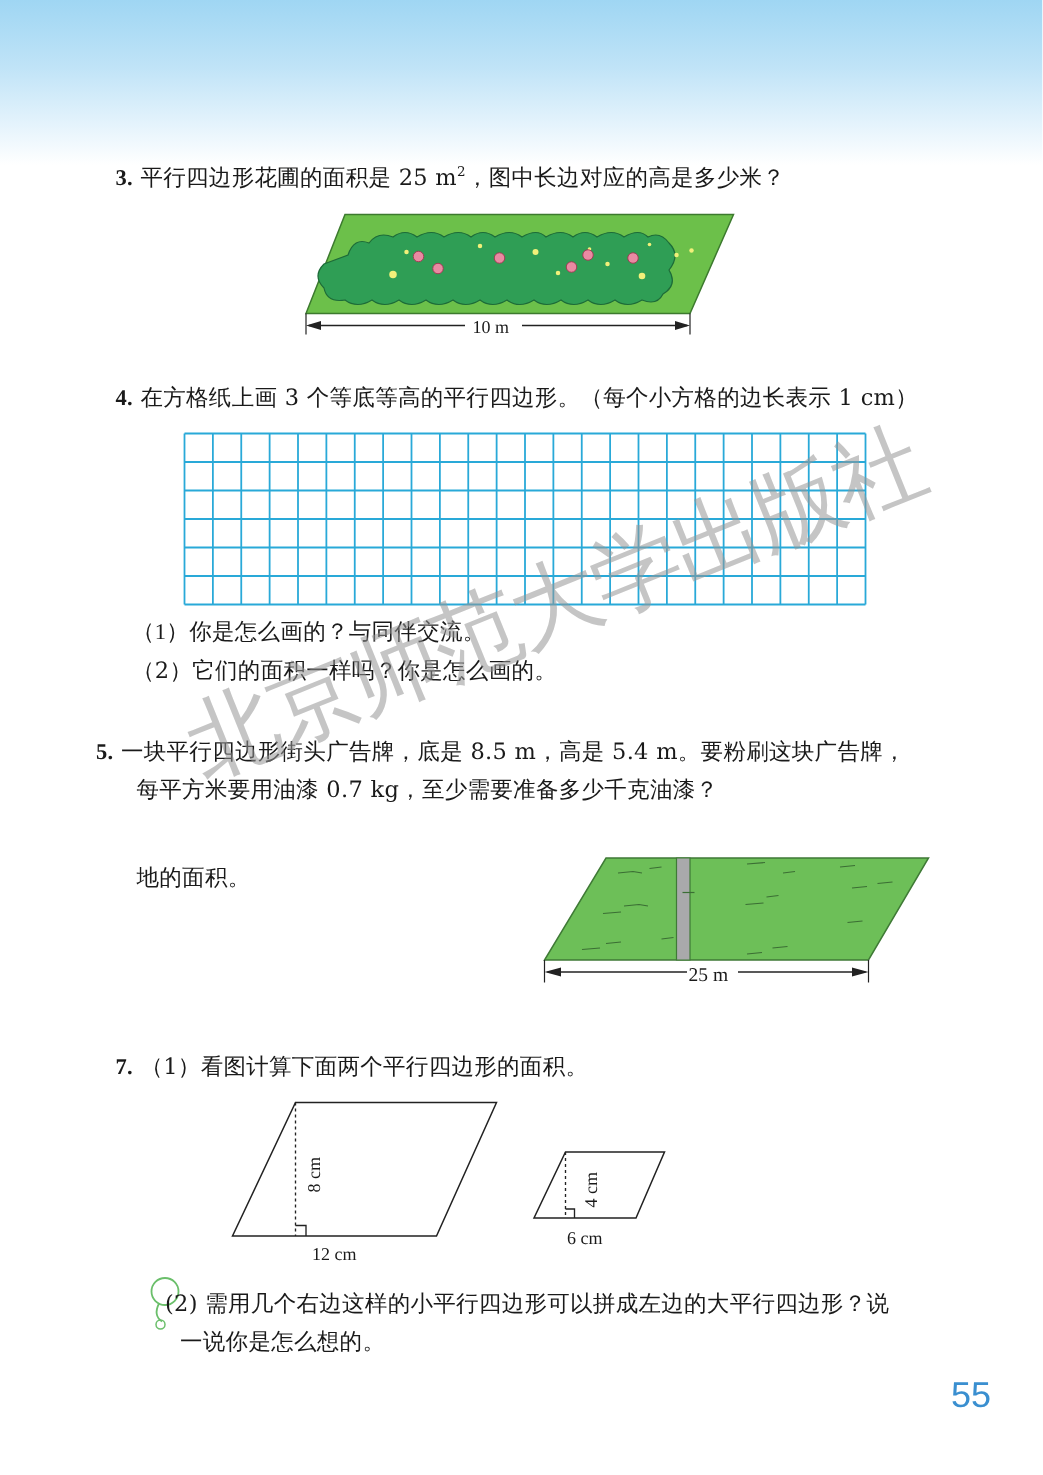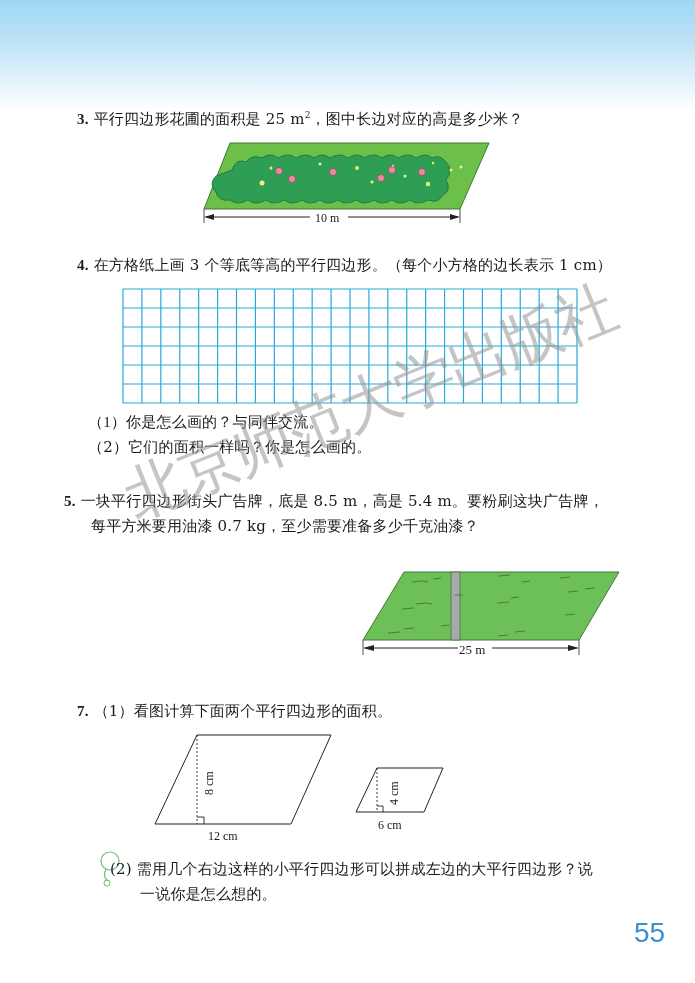--- a/index.html
+++ b/index.html
@@ -9,21 +9,21 @@
       position: absolute; left: 0; top: 0; width: 695px; height: 110px;
       background: linear-gradient(to bottom, #9fd6f3 0%, #bfe3f7 40%, #e4f3fc 75%, #ffffff 100%);
     }
     .txt { position: absolute; font-size: 15px; line-height: 20px; white-space: nowrap; letter-spacing: 0.2px; }
     .num { font-weight: bold; font-family: "Liberation Serif", serif; }
     sup { font-size: 9px; vertical-align: 6px; }
     svg { position: absolute; overflow: visible; }
     .label { font-family: "Liberation Serif", serif; font-size: 12px; fill: #1a1a1a; }
     .page-number {
       position: absolute; left: 634px; top: 917px; font-family: "Liberation Sans", sans-serif;
-      font-size: 28px; color: #3a8fd0;
+      font-size: 24px; color: #3a8fd0;
     }
     .watermark {
       position: absolute; left: 128px; top: 460px; font-family: "DejaVu Serif", serif;
       font-size: 60px; color: rgba(150,150,150,0.55); white-space: nowrap;
       transform: rotate(-22deg); transform-origin: left center; letter-spacing: -2px;
       pointer-events: none;
     }
   </style>
 </head>
 <body>
@@ -117,20 +117,21 @@
   <span>（2）</span><span>它们的面积一样吗？你是怎么画的。</span>
 </div>
 
 <div class="txt" style="left:64px; top:491px;">
   <span class="num">5.</span>
   <span>一块平行四边形街头广告牌，底是 8.5 m，高是 5.4 m。要粉刷这块广告牌，</span>
 </div>
 <div class="txt" style="left:91px; top:516px;">每平方米要用油漆 0.7 kg，至少需要准备多少千克油漆？</div>
 
 <div class="txt" style="left:77px; top:573px; line-height:25px;">
+  <div style="padding-left:14px;">地的面积。</div>
 </div>
 
 <svg style="left:0; top:0;" width="695" height="983">
   <polygon points="404,572 619,572 579,640 363,640" fill="#6dbf58" stroke="#3f7a36" stroke-width="1"></polygon>
   <polygon points="451,572 460,572 460,640 451,640" fill="#a9a9ab" stroke="#3f7a36" stroke-width="0.8"></polygon>
   <g stroke="#3b6e34" stroke-width="0.8" fill="none">
     <path d="M412,582 l10,-1 l6,1"></path>
       <path d="M433,579 l8,-1"></path>
       <path d="M402,609 l12,-1"></path>
     <path d="M416,604 l10,-1 l6,1"></path>
@@ -182,17 +183,17 @@
 <svg style="left:98px; top:850px;" width="40" height="40">
   <circle cx="12" cy="11" r="9" fill="none" stroke="#6bbf6b" stroke-width="1.2"></circle>
   <path d="M8,19 q-4,8 2,12" fill="none" stroke="#6bbf6b" stroke-width="1.2"></path>
   <circle cx="9" cy="33" r="3" fill="none" stroke="#6bbf6b" stroke-width="1"></circle>
 </svg>
 
 <div class="txt" style="left:110px; top:859px;">
   <span>(2)</span>
   <span>需用几个右边这样的小平行四边形可以拼成左边的大平行四边形？说</span>
 </div>
-<div class="txt" style="left:140px; top:884px;">一说你是怎么想的。</div>
+<div class="txt" style="left:120px; top:884px;">一说你是怎么想的。</div>
 
 <div class="watermark">北京师范大学出版社</div>
 
 <div class="page-number">55</div>
 
 </body></html>

